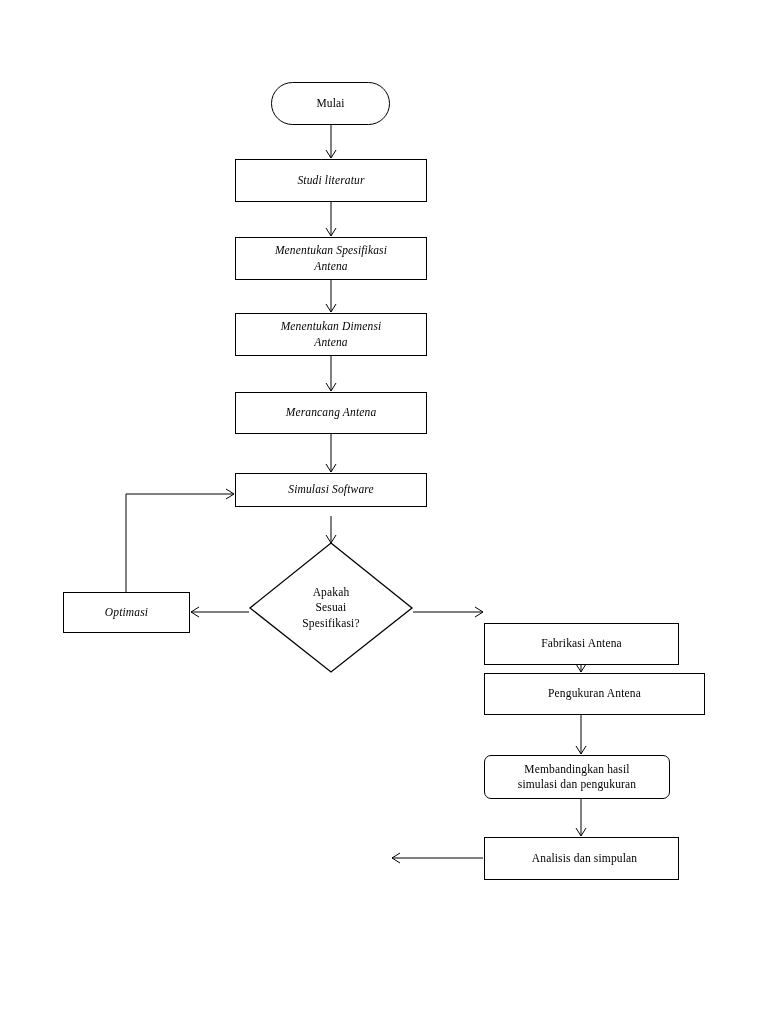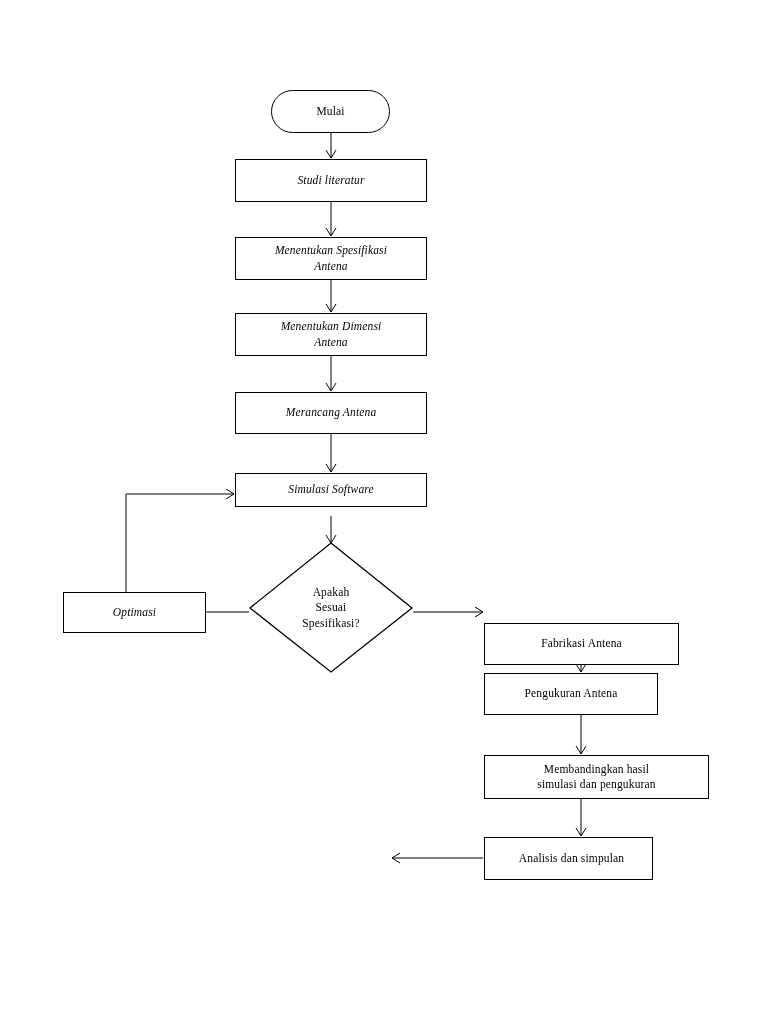--- a/index.html
+++ b/index.html
@@ -40,21 +40,20 @@
   .node.process {
     border: 1px solid #000000;
     font-style: italic;
   }
   .node.process-bold {
     border: 1.6px solid #000000;
   }
   .node.terminal {
     border: 1.4px solid #000000;
     border-radius: 22px;
-    margin-top: 8px;
   }
   .node.decision {
     border: none;
     background: transparent;
     z-index: 2;
   }
   .decision-label {
     position: relative;
     z-index: 3;
     font-size: 11.5px;
@@ -163,35 +162,35 @@
   <div class="node process" style="left:235px; top:473px; width:192px; height:34px;">
     <span>Simulasi Software</span>
   </div>
 
   <div class="node decision" style="left:250px; top:543px; width:162px; height:130px;">
     <span class="decision-label">Apakah
 Sesuai
 Spesifikasi?</span>
   </div>
 
-  <div class="node process" style="left:63px; top:592px; width:143px; height:41px;">
+  <div class="node process" style="left:63px; top:592px; width:127px; height:41px;">
     <span>Optimasi</span>
   </div>
 
   <div class="node process-bold" style="left:484px; top:592px; width:195px; height:42px;margin-top:31px;">
     <span>Fabrikasi Antena</span>
   </div>
 
-  <div class="node process-bold" style="left:484px; top:673px; width:174px; height:42px;">
+  <div class="node process-bold" style="left:484px; top:673px; width:221px; height:42px;">
     <span>Pengukuran Antena</span>
   </div>
 
-  <div class="node process-bold" style="left:484px; top:755px; width:225px; height:44px;">
+  <div class="node process-bold" style="left:484px; top:755px; width:186px; height:44px;border-radius:7px;">
     <span>Membandingkan hasil
 simulasi dan pengukuran</span>
   </div>
 
-  <div class="node process-bold" style="left:484px; top:837px; width:169px; height:43px;padding-left:6px;">
+  <div class="node process-bold" style="left:484px; top:837px; width:195px; height:43px;padding-left:6px;">
     <span>Analisis dan simpulan</span>
   </div>
 
 
 </div>
 
 </body></html>

